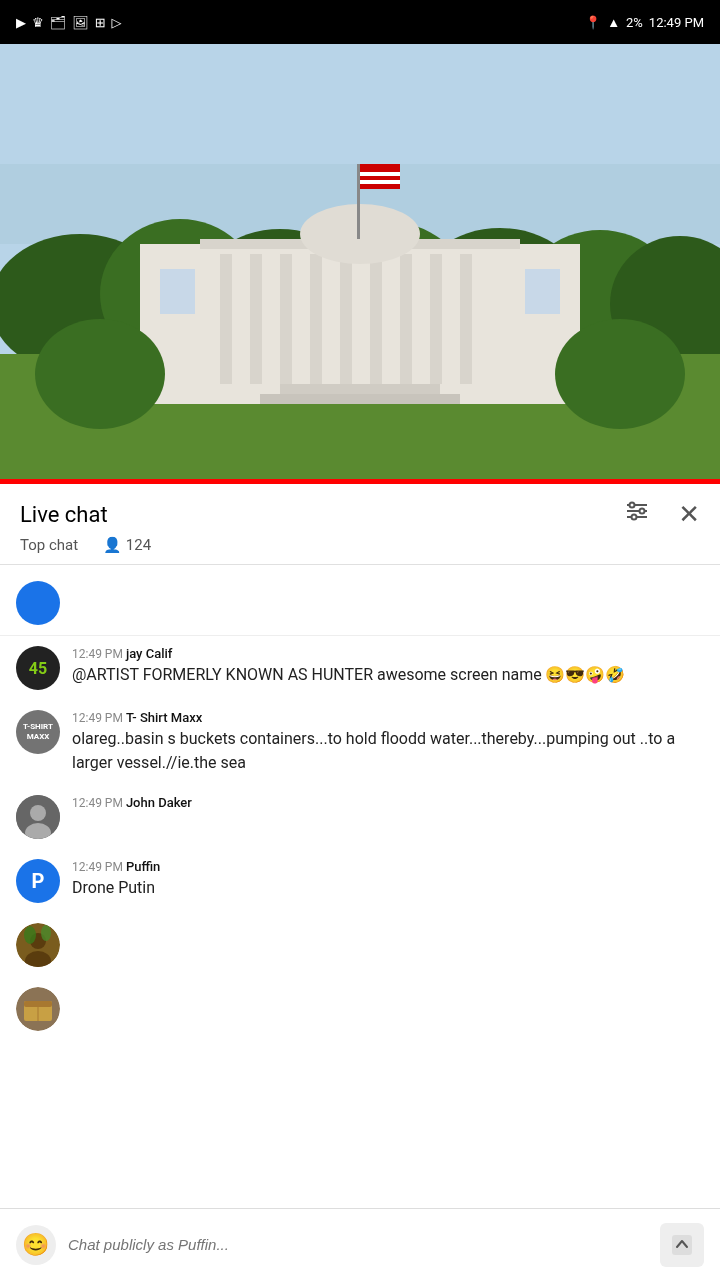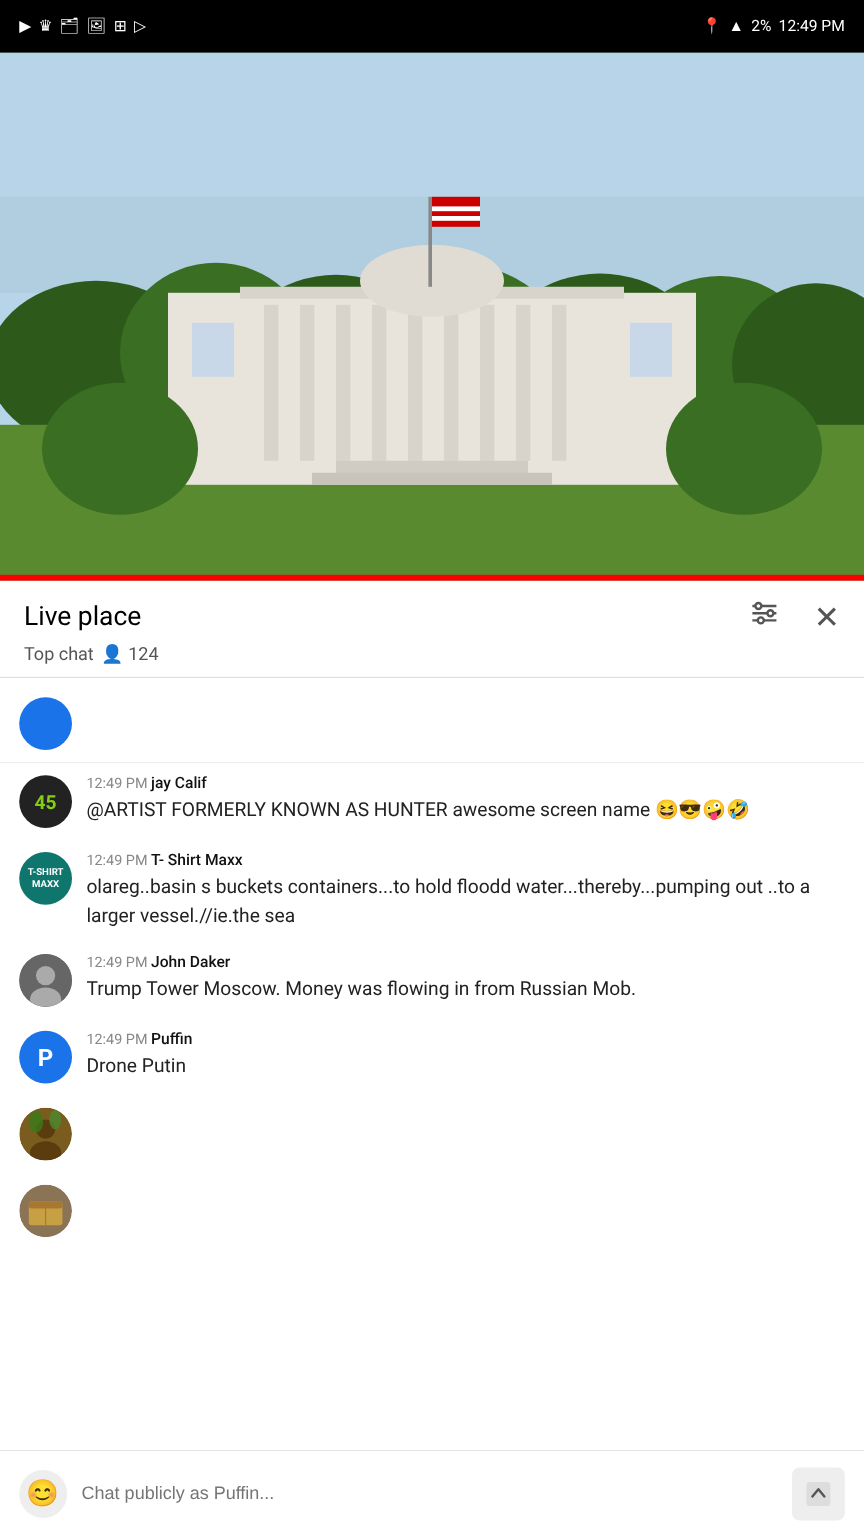--- a/index.html
+++ b/index.html
@@ -81,21 +81,21 @@
     }
     .close-icon {
       font-size: 26px;
       color: #555;
       cursor: pointer;
       font-weight: 300;
     }
     .livechat-subtitle {
       display: flex;
       align-items: center;
-      gap: 6px;
+      gap: 25px;
       padding: 6px 0 10px 0;
       font-size: 15px;
       color: #555;
     }
     .viewer-count {
       display: flex;
       align-items: center;
       gap: 4px;
     }
 
@@ -127,21 +127,21 @@
       overflow: hidden;
     }
 
     .avatar-45 {
       background: #222;
       color: #84cc16;
       font-size: 16px;
       font-weight: 700;
     }
     .avatar-tshirt {
-      background: #0f766e;
+      background: #737373;
       color: #fff;
       font-size: 9px;
       font-weight: 700;
       text-align: center;
       line-height: 1.2;
     }
     .avatar-john {
       background: #555;
       overflow: hidden;
     }
@@ -206,20 +206,21 @@
       flex-shrink: 0;
     }
     .chat-input-field {
       flex: 1;
       height: 40px;
       border: none;
       background: transparent;
       font-size: 15px;
       color: #7f1d1d;
       outline: none;
+      font-style: italic;
     }
     .chat-send-btn {
       width: 44px;
       height: 44px;
       background: #eee;
       border-radius: 6px;
       display: flex;
       align-items: center;
       justify-content: center;
       cursor: pointer;
@@ -299,21 +300,21 @@
     <rect x="360" y="136" width="40" height="4" fill="#fff"></rect>
 
     <ellipse cx="100" cy="330" rx="65" ry="55" fill="#3a6e22"></ellipse>
     <ellipse cx="620" cy="330" rx="65" ry="55" fill="#3a6e22"></ellipse>
   </svg>
   <div class="video-overlay-bar"></div>
 </div>
 
 <div class="livechat-header">
   <div class="livechat-title-row">
-    <span class="livechat-title">Live place</span>
+    <span class="livechat-title">Live chat</span>
     <div class="livechat-controls">
       <span class="filter-icon">
         <svg width="26" height="26" viewBox="0 0 26 26" fill="none" xmlns="http://www.w3.org/2000/svg">
           <line x1="3" y1="7" x2="23" y2="7" stroke="#555" stroke-width="2"></line>
           <line x1="3" y1="13" x2="23" y2="13" stroke="#555" stroke-width="2"></line>
           <line x1="3" y1="19" x2="23" y2="19" stroke="#555" stroke-width="2"></line>
           <circle cx="8" cy="7" r="2.5" fill="#fff" stroke="#555" stroke-width="2"></circle>
           <circle cx="18" cy="13" r="2.5" fill="#fff" stroke="#555" stroke-width="2"></circle>
           <circle cx="10" cy="19" r="2.5" fill="#fff" stroke="#555" stroke-width="2"></circle>
         </svg>
@@ -371,21 +372,20 @@
           <circle cx="22" cy="18" r="8" fill="#aaa"></circle>
           <ellipse cx="22" cy="38" rx="13" ry="10" fill="#aaa"></ellipse>
         </svg>
       </div>
       <div class="message-content">
         <div class="message-meta">
           <span>12:49 PM</span>
           <span> </span>
           <span class="username">John Daker</span>
         </div>
-        <div class="message-text">Trump Tower Moscow. Money was flowing in from Russian Mob.</div>
       </div>
     </div>
 
     <div class="chat-message">
       <div class="avatar avatar-p">P</div>
       <div class="message-content">
         <div class="message-meta">
           <span>12:49 PM</span>
           <span> </span>
           <span class="username">Puffin</span>

